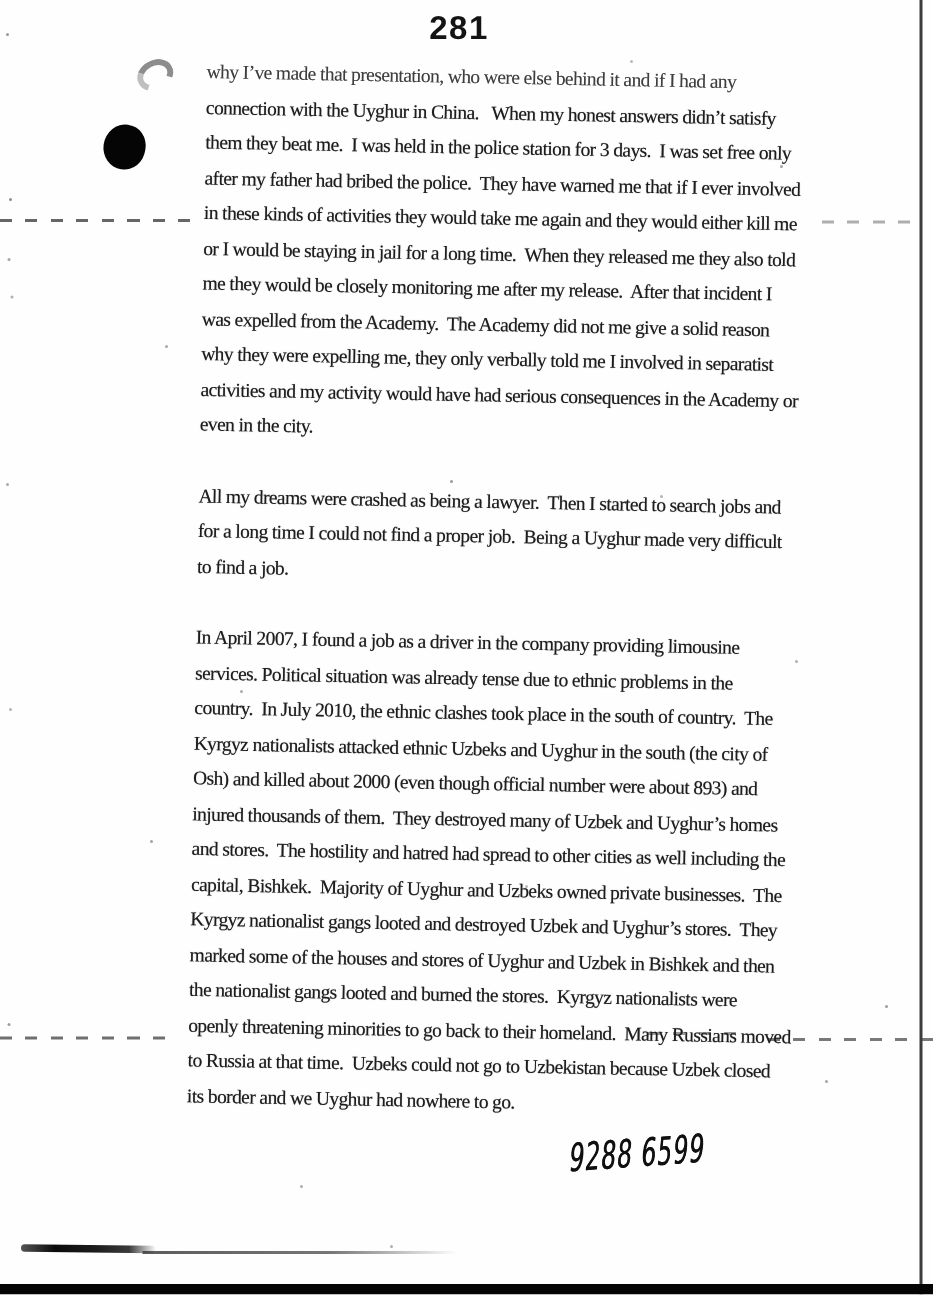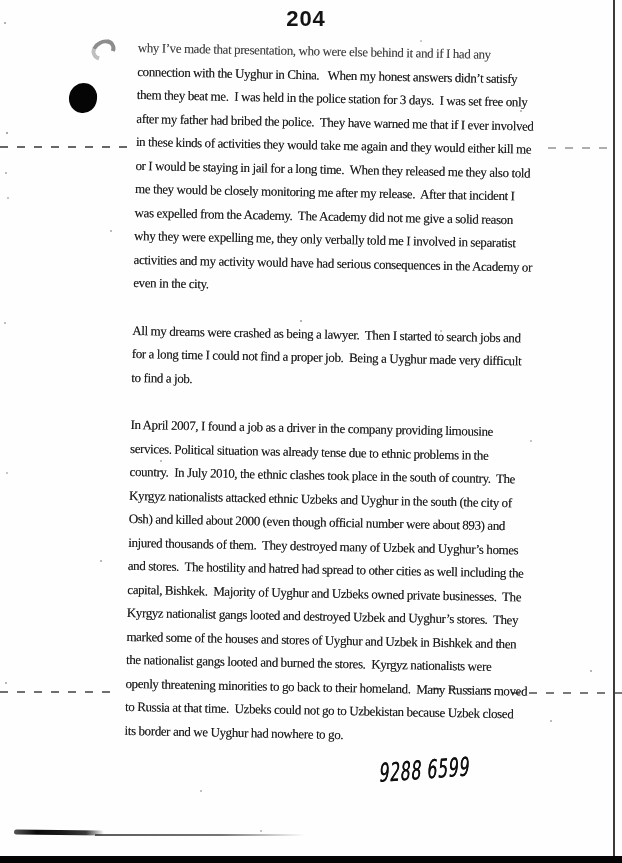--- a/index.html
+++ b/index.html
@@ -97,21 +97,21 @@
       96px 538px 0 #a2a2a2, 306px 668px 0 #b6b6b6, 546px 698px 0 #a4a4a4,
       196px 768px 0 #adadad, 416px 18px 0 #bababa, 256px 808px 0 #b1b1b1,
       586px 648px 0 #9d9d9d, 346px 568px 0 #bdbdbd;
   }
 </style>
 </head>
 <body>
 
 <div class="page">
 
-  <div class="page-number">204</div>
+  <div class="page-number">281</div>
 
   <div class="punch-smudge"></div>
   <div class="punch-dot"></div>
   <div class="dash dash-1"></div>
   <div class="dash dash-1b"></div>
   <div class="dash dash-2"></div>
   <div class="dash dash-3"></div>
   <div class="dash dash-4"></div>
   <div class="speckles"></div>
 

